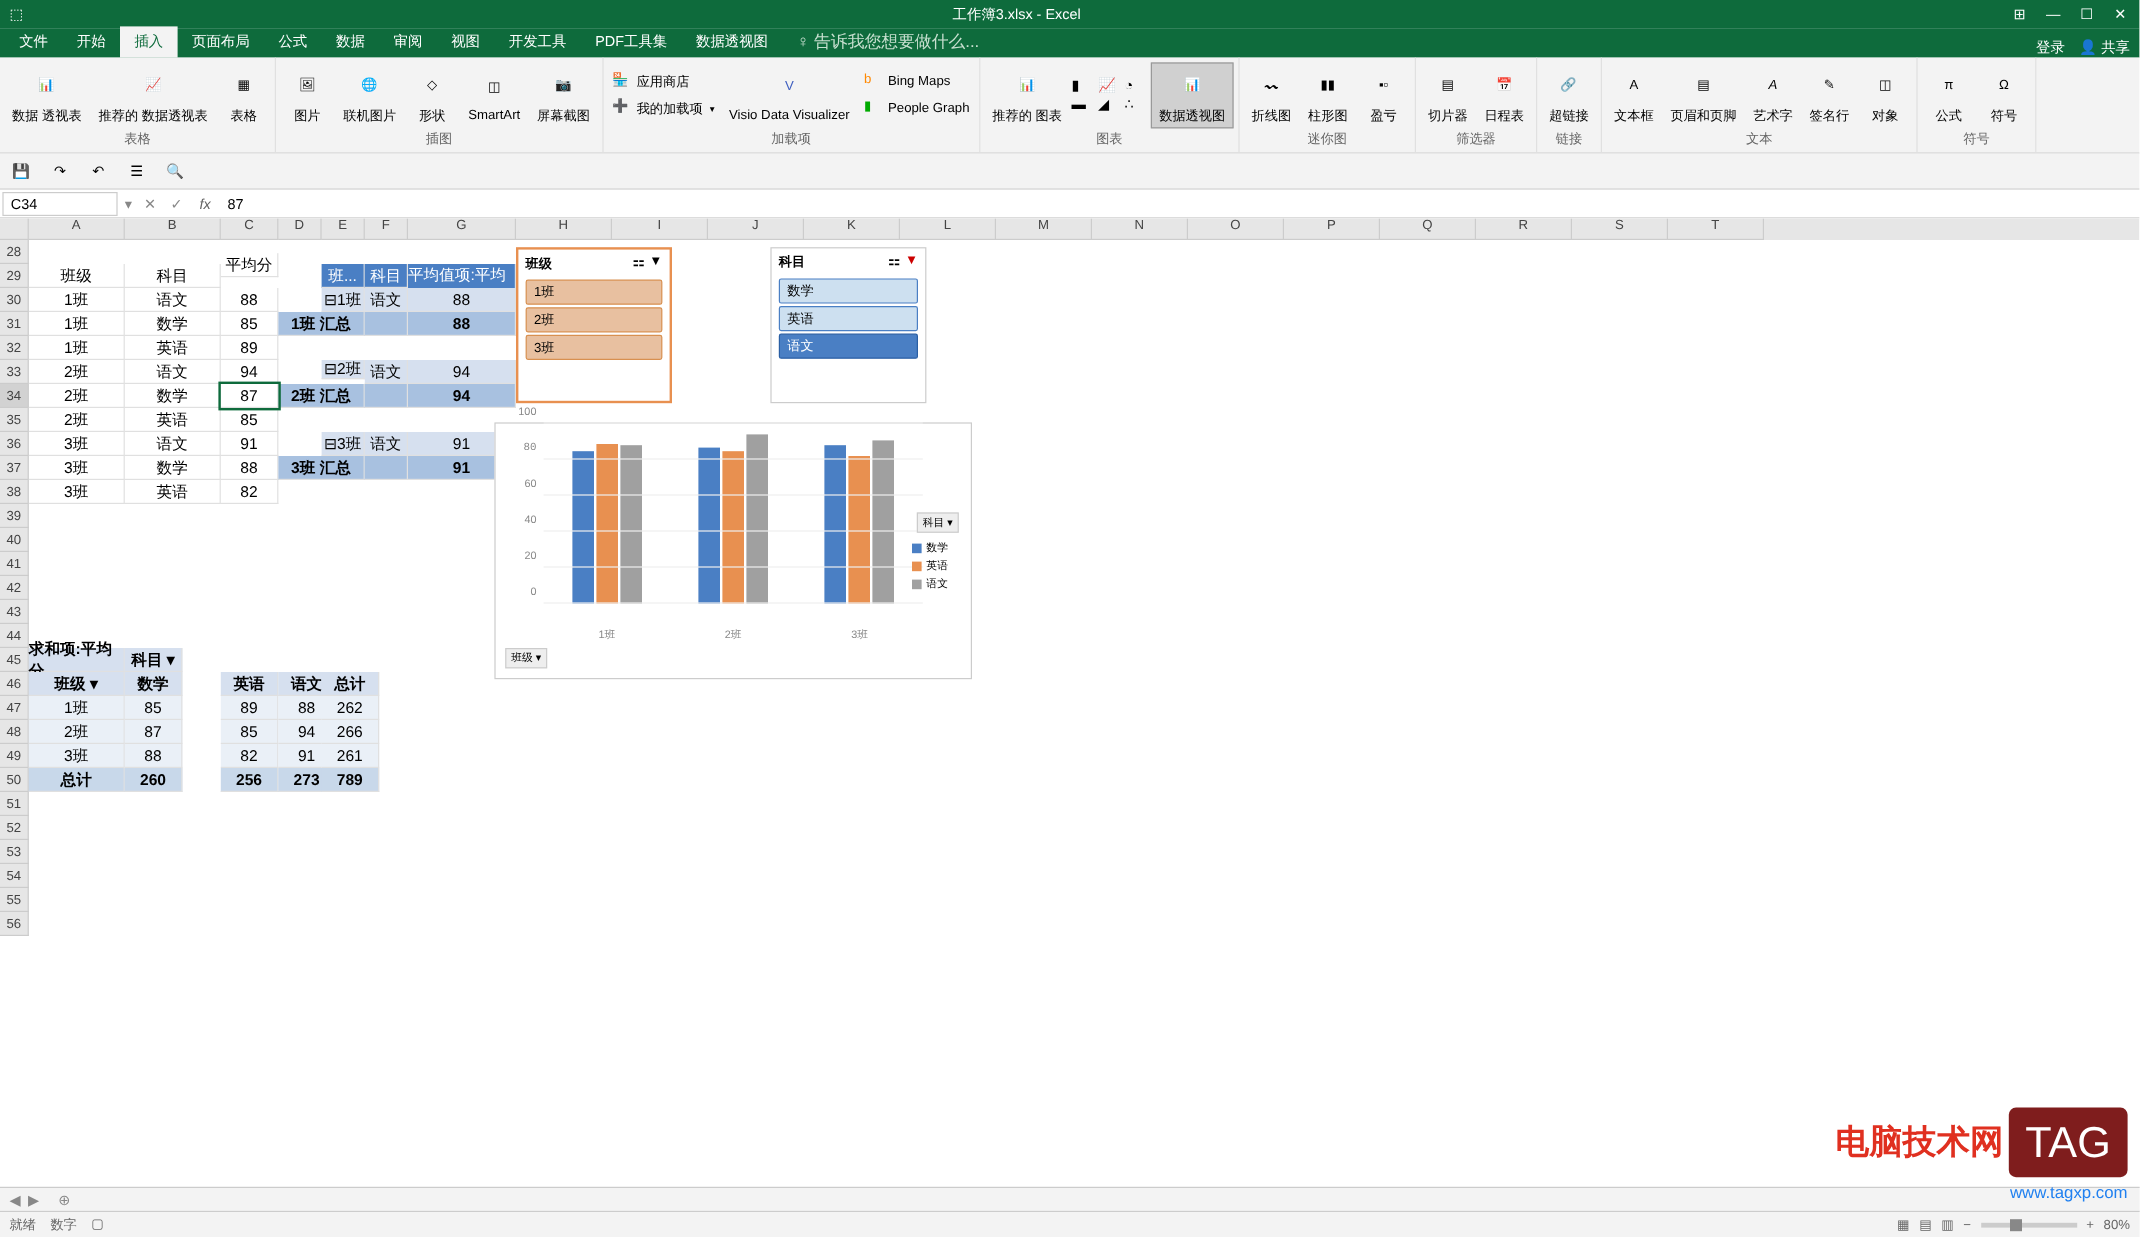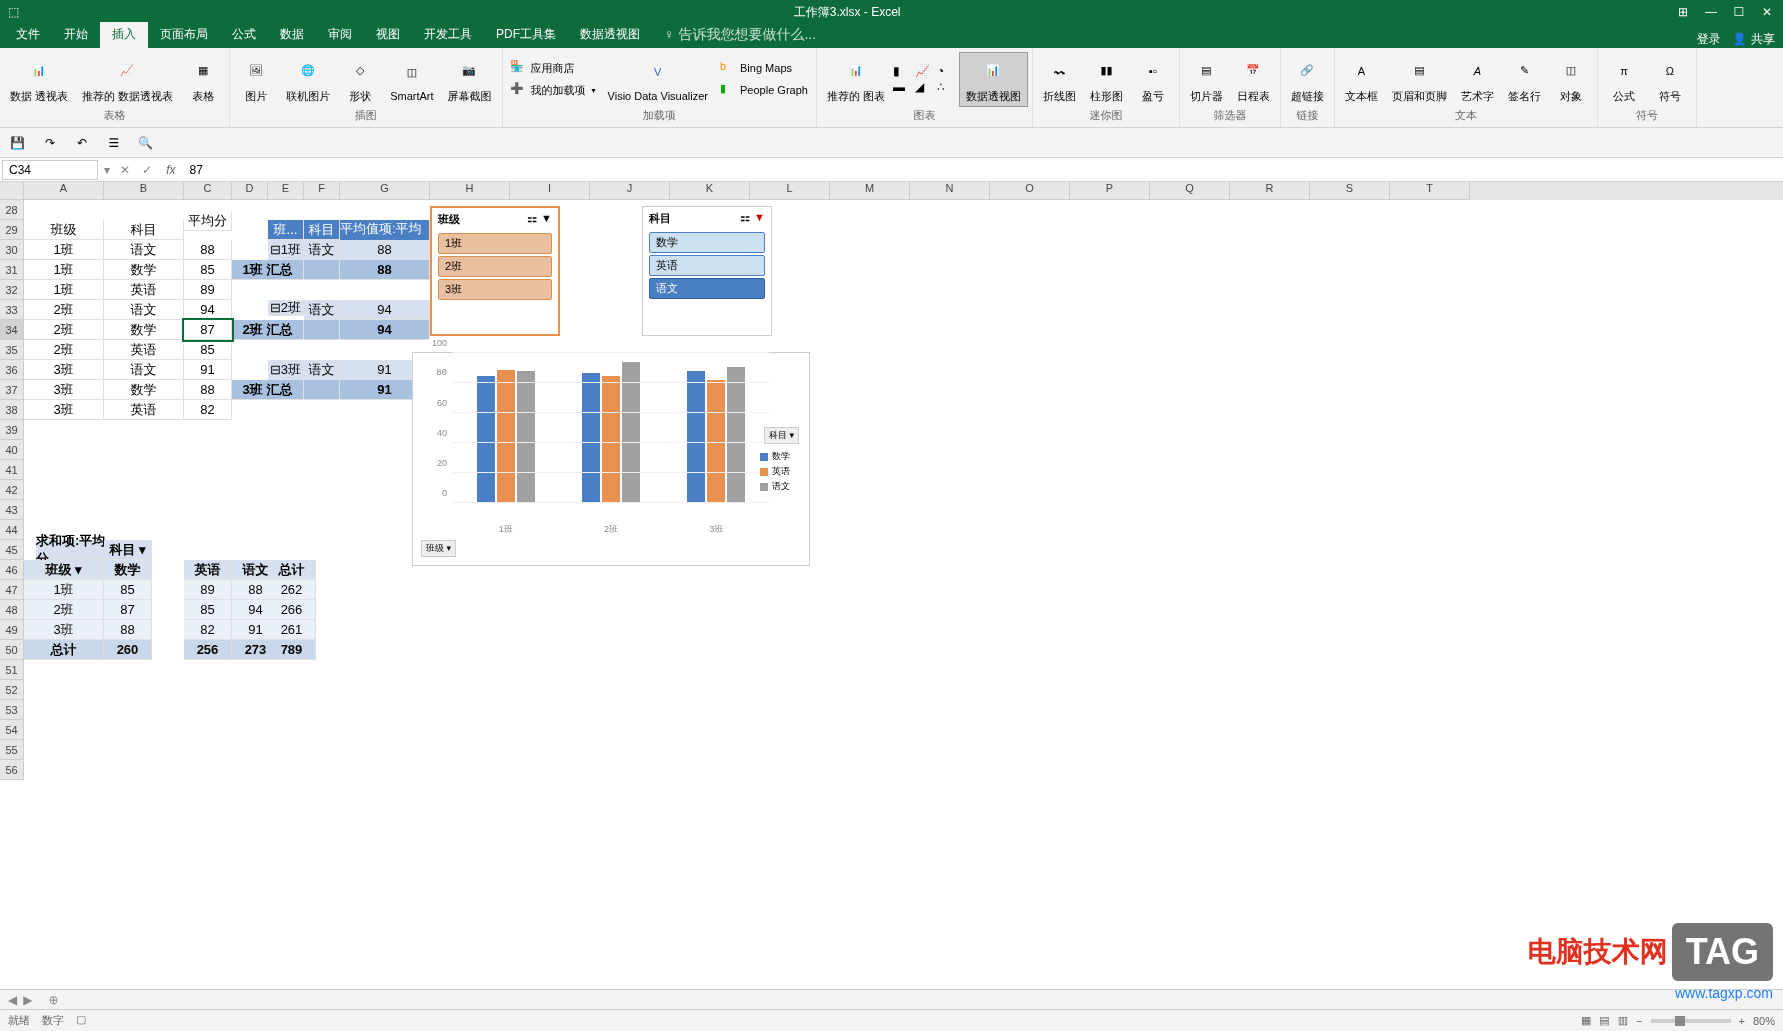--- a/index.html
+++ b/index.html
@@ -83,21 +83,21 @@
 .sheet-tab { padding: 2px 12px; border-right: 1px solid #ccc; font-size: 12px; cursor: pointer; background: #fff; }
 .sheet-tab.active { border-bottom: 2px solid #0e6b3c; font-weight: bold; }
 .sheet-tab.hl1 { background: #b8d8f0; }
 .sheet-tab.hl2 { background: #f8e0a0; }
 .sheet-add { padding: 0 8px; color: #888; cursor: pointer; }
 
 .status-bar { position: absolute; bottom: 0; left: 0; right: 0; height: 22px; background: #f3f3f3; border-top: 1px solid #ccc; display: flex; align-items: center; padding: 0 8px; font-size: 11px; color: #666; justify-content: space-between; }
 
 .watermark { position: absolute; right: 10px; bottom: 50px; z-index: 100; display: flex; align-items: center; gap: 4px; }
 .watermark .txt { color: #e03020; font-size: 28px; font-weight: bold; }
-.watermark .tag { background: #737373; color: #fff; padding: 8px 14px; font-size: 36px; font-weight: bold; border-radius: 6px; }
+.watermark .tag { background: #7f1d1d; color: #fff; padding: 8px 14px; font-size: 36px; font-weight: normal; border-radius: 6px; }
 .watermark .url { position: absolute; bottom: -20px; right: 0; color: #2080f0; font-size: 14px; }
 
 .dd-arrow { font-size: 8px; margin-left: 2px; }
 </style>
 </head>
 <body>
 
 <div class="title-bar">
   <div class="left">
     <span>⬚</span>
@@ -427,21 +427,21 @@
       <div class="cell pivot-row" style="left: 316px; top: 100px; width: 90px; height: 20px;">94</div>
       <div class="cell pivot-subtotal" style="left: 208px; top: 120px; width: 72px; height: 20px;">2班 汇总</div>
       <div class="cell pivot-subtotal" style="left: 280px; top: 120px; width: 36px; height: 20px;"></div>
       <div class="cell pivot-subtotal" style="left: 316px; top: 120px; width: 90px; height: 20px;">94</div>
       <div class="cell pivot-row" style="left: 244px; top: 160px; width: 36px; height: 20px;">⊟3班</div>
       <div class="cell pivot-row" style="left: 280px; top: 160px; width: 36px; height: 20px;">语文</div>
       <div class="cell pivot-row" style="left: 316px; top: 160px; width: 90px; height: 20px;">91</div>
       <div class="cell pivot-subtotal" style="left: 208px; top: 180px; width: 72px; height: 20px;">3班 汇总</div>
       <div class="cell pivot-subtotal" style="left: 280px; top: 180px; width: 36px; height: 20px;"></div>
       <div class="cell pivot-subtotal" style="left: 316px; top: 180px; width: 90px; height: 20px;">91</div>
-      <div class="cell pt-header" style="left: 12px; top: 340px; width: 80px; height: 20px;">求和项:平均分</div>
+      <div class="cell pt-header" style="left: 0px; top: 340px; width: 80px; height: 20px;">求和项:平均分</div>
       <div class="cell pt-header" style="left: 80px; top: 340px; width: 48px; height: 20px;">科目 ▾</div>
       <div class="cell pt-header" style="left: 0px; top: 360px; width: 80px; height: 20px;">班级 ▾</div>
       <div class="cell pt-header" style="left: 80px; top: 360px; width: 48px; height: 20px;">数学</div>
       <div class="cell pt-header" style="left: 160px; top: 360px; width: 48px; height: 20px;">英语</div>
       <div class="cell pt-header" style="left: 208px; top: 360px; width: 48px; height: 20px;">语文</div>
       <div class="cell pt-header" style="left: 244px; top: 360px; width: 48px; height: 20px;">总计</div>
       <div class="cell pt-body" style="left: 0px; top: 380px; width: 80px; height: 20px;">1班</div>
       <div class="cell pt-body" style="left: 80px; top: 380px; width: 48px; height: 20px;">85</div>
       <div class="cell pt-body" style="left: 160px; top: 380px; width: 48px; height: 20px;">89</div>
       <div class="cell pt-body" style="left: 208px; top: 380px; width: 48px; height: 20px;">88</div>

